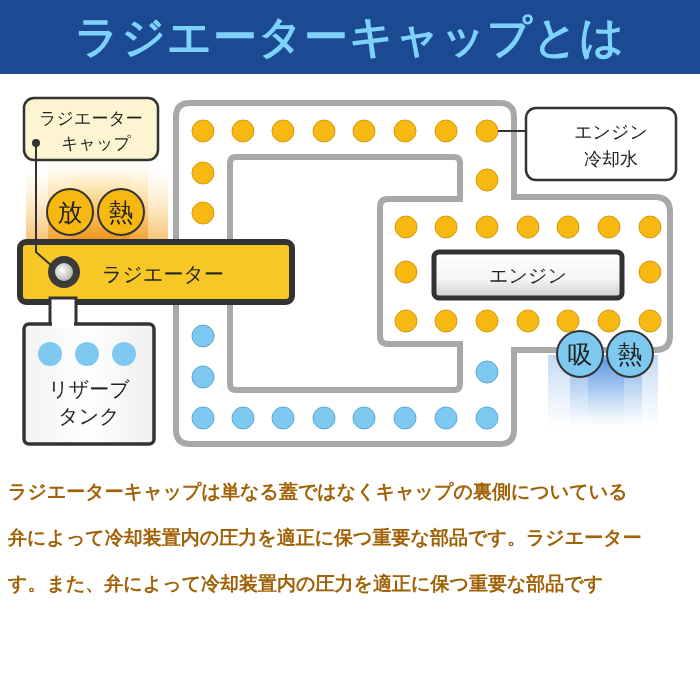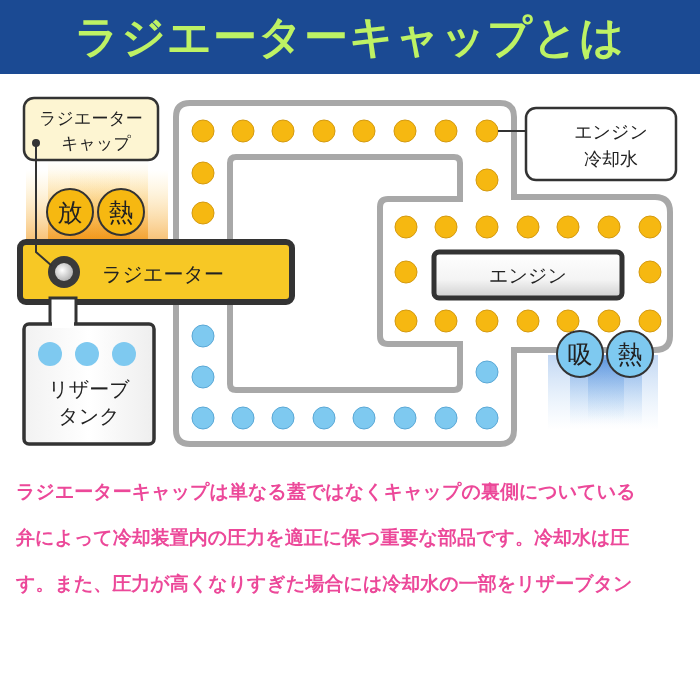--- a/index.html
+++ b/index.html
@@ -1,20 +1,20 @@
 <!DOCTYPE html>
 <html><head>
 <meta charset="utf-8">
 <style>
   html,body{margin:0;padding:0;background:#fff;}
   body{width:700px;height:700px;position:relative;overflow:hidden;font-family:"DejaVu Sans","Liberation Sans",sans-serif;}
   .header{position:absolute;left:0;top:0;width:700px;height:74px;background:#1b4a93;display:flex;align-items:center;justify-content:center;}
-  .header h1{margin:0;color:#bef264;font-size:44px;font-weight:bold;letter-spacing:1px;font-family:Liberation Mono, monospace;}
+  .header h1{margin:0;color:#7dd3fc;font-size:44px;font-weight:bold;letter-spacing:1px;font-family:Liberation Mono, monospace;}
   .diagram{position:absolute;left:0;top:76px;width:700px;height:390px;}
-  .body-text{position:absolute;left:16px;top:468px;width:660px;font-size:19px;font-weight:bold;color:#ec4899;line-height:46px;font-family:"DejaVu Sans",sans-serif;}
+  .body-text{position:absolute;left:8px;top:468px;width:660px;font-size:19px;font-weight:bold;color:#a16207;line-height:46px;font-family:"DejaVu Sans",sans-serif;}
   .body-text p{margin:0;white-space:nowrap;}
   svg text{font-family:"DejaVu Sans",sans-serif;}
 </style>
 </head>
 <body>
 
 <div class="header">
   <h1>ラジエーターキャップとは</h1>
 </div>
 
@@ -160,15 +160,15 @@
     <circle cx="580" cy="354" r="23" fill="#7ec9f0" stroke="#333" stroke-width="2"></circle>
     <circle cx="630" cy="354" r="23" fill="#7ec9f0" stroke="#333" stroke-width="2"></circle>
     <text x="580" y="363" font-size="25" fill="#222" text-anchor="middle">吸</text>
     <text x="630" y="363" font-size="25" fill="#222" text-anchor="middle">熱</text>
   </g>
 </svg>
 </div>
 
 <div class="body-text">
   <p>ラジエーターキャップは単なる蓋ではなくキャップの裏側についている</p>
-  <p>弁によって冷却装置内の圧力を適正に保つ重要な部品です。冷却水は圧</p>
-  <p>す。また、圧力が高くなりすぎた場合には冷却水の一部をリザーブタン</p>
+  <p>弁によって冷却装置内の圧力を適正に保つ重要な部品です。ラジエーター</p>
+  <p>す。また、弁によって冷却装置内の圧力を適正に保つ重要な部品です</p>
 </div>
 
 </body></html>

